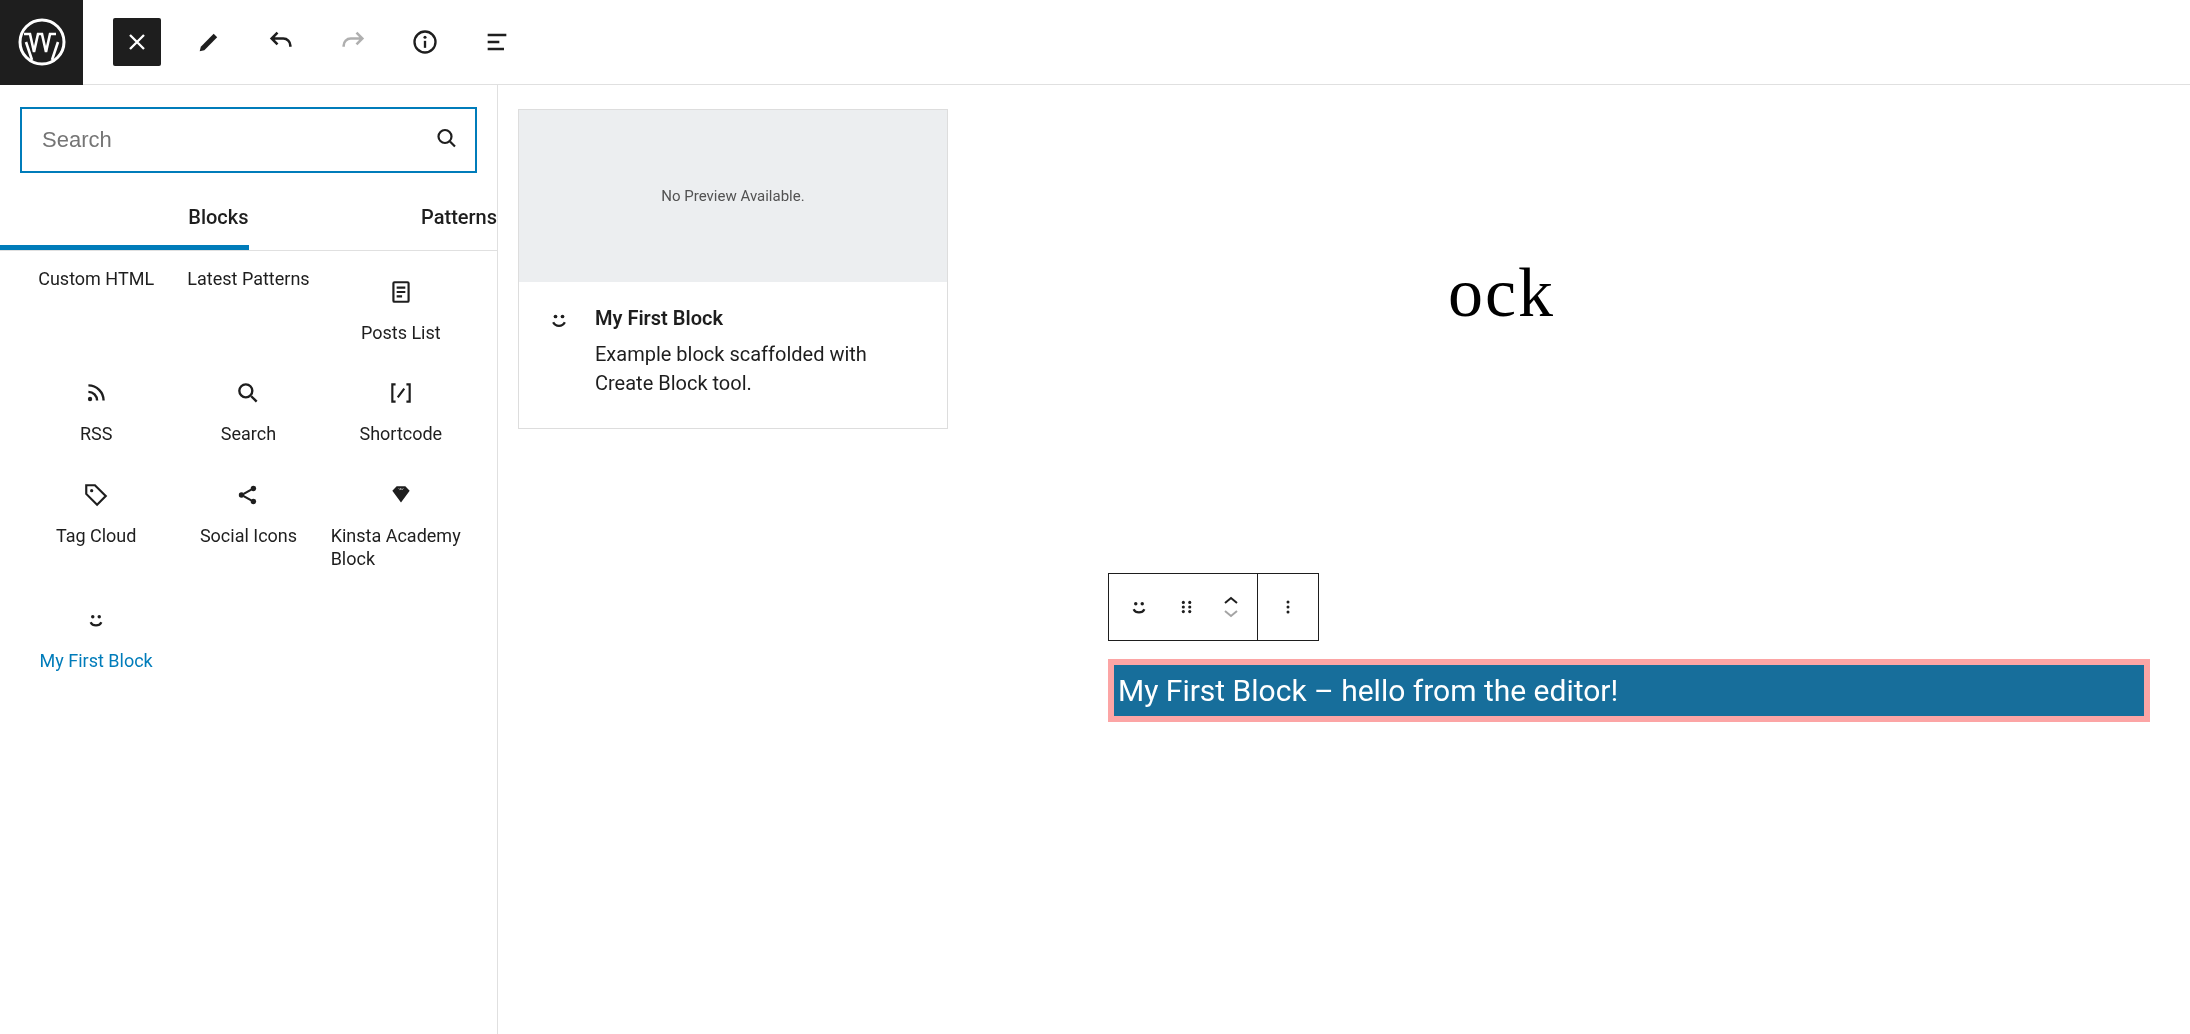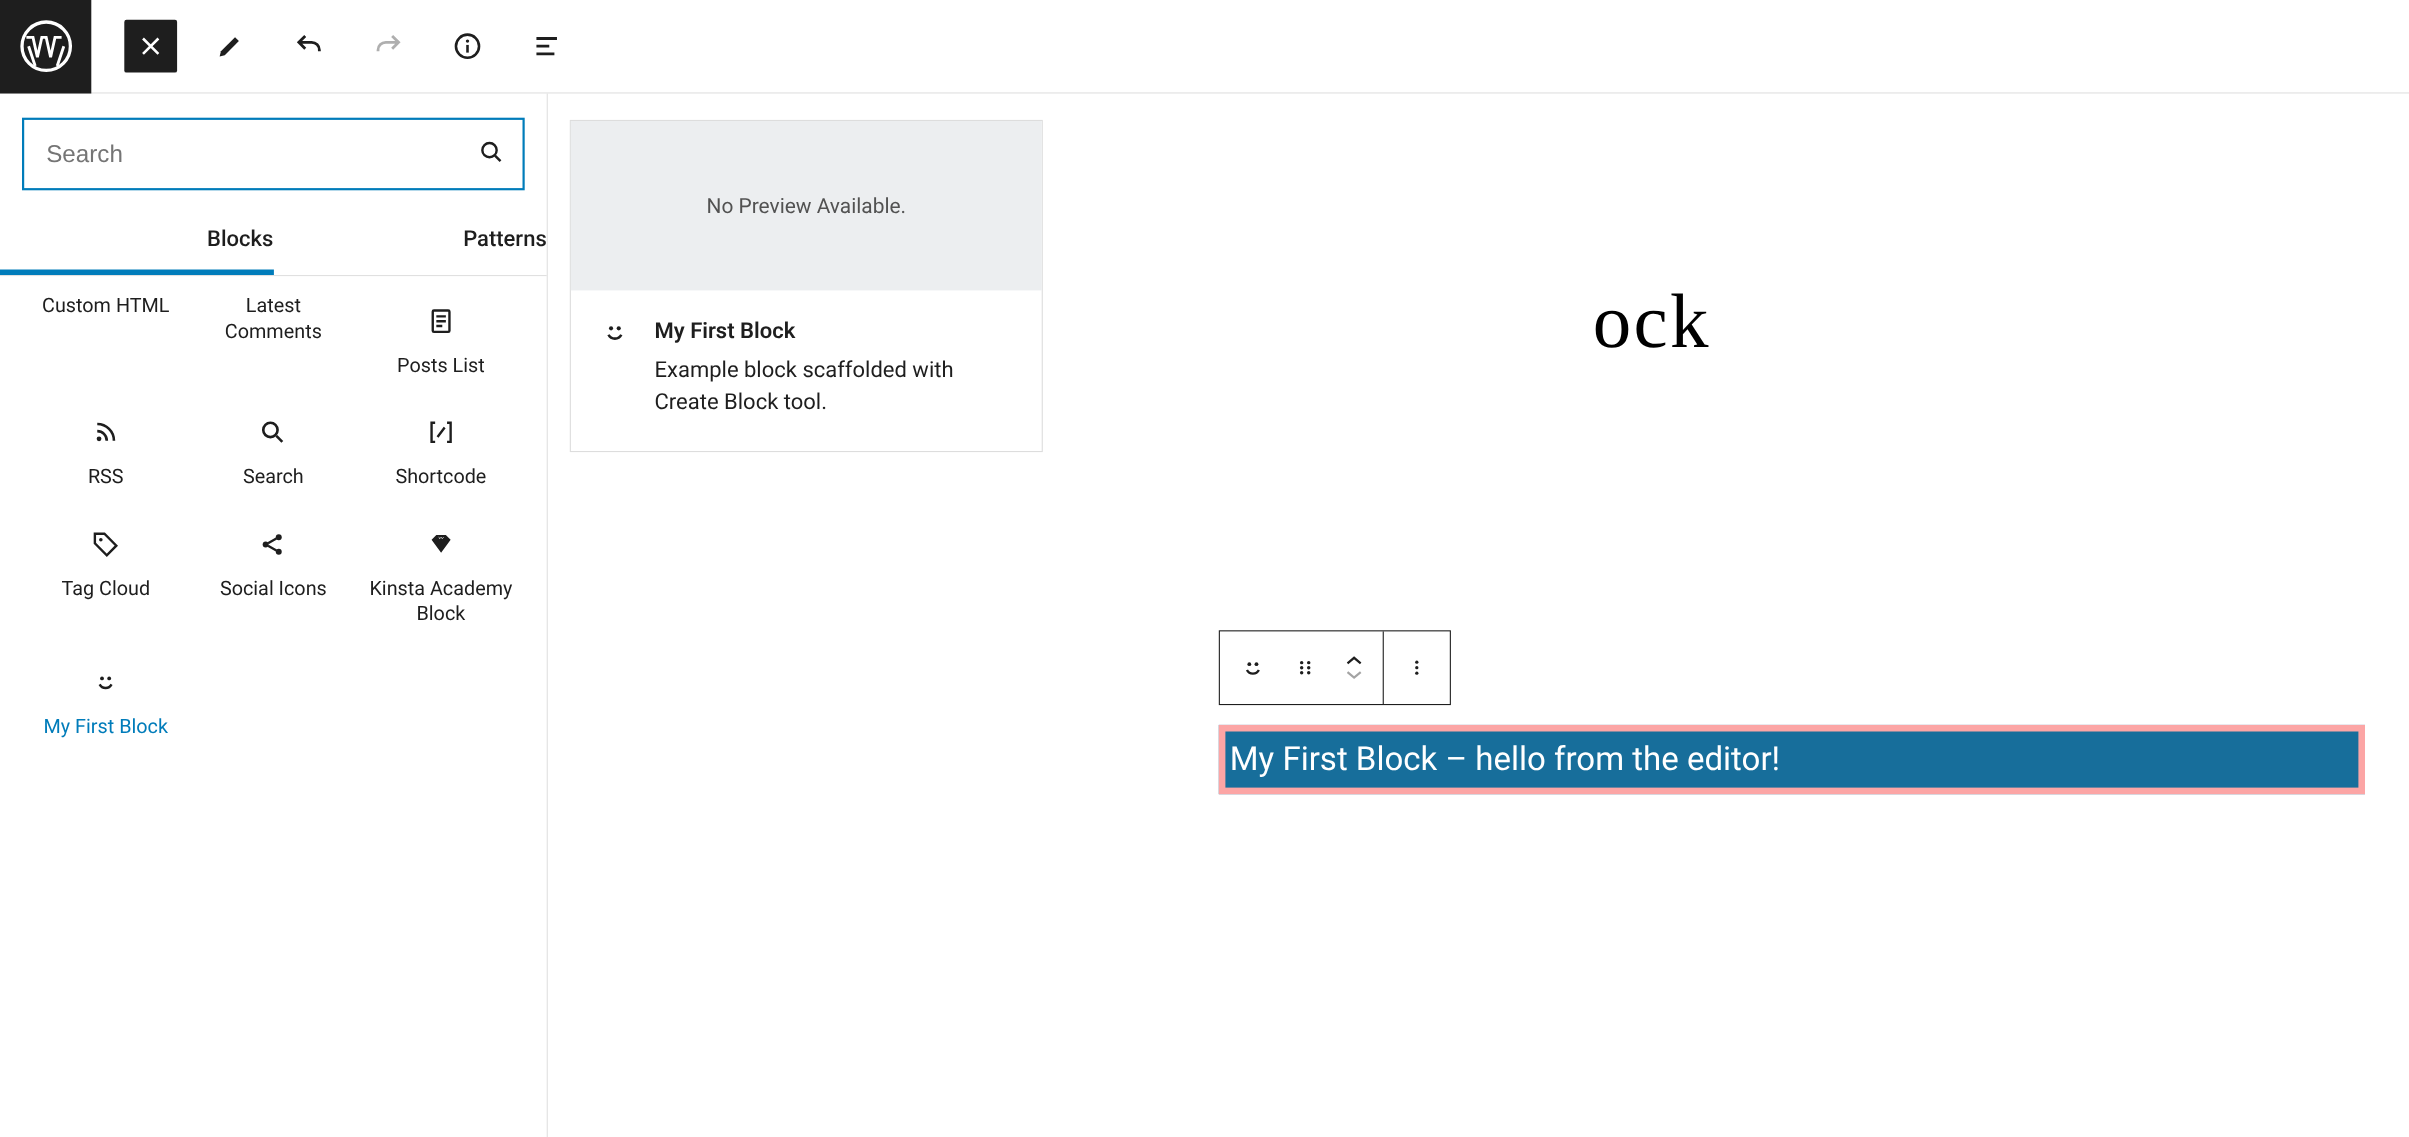--- a/index.html
+++ b/index.html
@@ -18,29 +18,29 @@
 .search-wrap { position: relative; margin-bottom: 16px; }
 .search-input { width: 100%; height: 66px; border: 2px solid #007cba; padding: 0 60px 0 20px; font-size: 22px; outline: none; }
 .search-input::placeholder { color: #757575; }
 .search-icon-btn { position: absolute; right: 18px; top: 50%; transform: translateY(-50%); border: none; background: none; cursor: pointer; }
 
 .tabs { display: flex; border-bottom: 1px solid #e0e0e0; margin: 0 -20px; }
 .tab { flex: 1; text-align: right; padding: 16px 0; font-size: 20px; font-weight: 500; cursor: pointer; border-bottom: 5px solid transparent; }
 .tab.active { border-bottom-color: #007cba; color: #1e1e1e; }
 
 .blocks-grid { padding-top: 12px; display: grid; grid-template-columns: repeat(3, 1fr); gap: 0; }
-.block-item { display: flex; flex-direction: column; align-items: center; padding: 14px 6px 20px 6px; cursor: pointer; text-align: center; }
+.block-item { display: flex; flex-direction: column; align-items: center; padding: 14px 6px 20px 6px; cursor: pointer; }
 .block-item .bicon { width: 30px; height: 30px; margin-bottom: 14px; display: flex; align-items: center; justify-content: center; }
 .block-item .blabel { font-size: 18px; line-height: 1.3; }
 .block-item.row1 { padding-top: 4px; }
 .block-item.selected .blabel { color: #007cba; }
 
 .canvas { flex: 1; position: relative; padding: 24px 0 0 20px; }
 .preview-card { width: 430px; border: 1px solid #ddd; background: #fff; position: relative; z-index: 2; }
-.preview-empty { height: 154px; background: #eceef0; display: flex; align-items: center; justify-content: center; color: #525252; font-size: 19px; }
+.preview-empty { height: 172px; background: #eceef0; display: flex; align-items: center; justify-content: center; color: #525252; font-size: 15px; }
 .preview-info { display: flex; gap: 20px; padding: 24px 26px 30px 26px; }
 .preview-info .picon { width: 30px; height: 30px; flex: 0 0 30px; }
 .preview-info .ptitle { font-size: 20px; font-weight: 600; margin-bottom: 10px; }
 .preview-info .pdesc { font-size: 20px; line-height: 1.45; color: #1e1e1e; }
 
 .title-fragment { position: absolute; left: 950px; top: 168px; font-family: Georgia, serif; font-size: 70px; letter-spacing: 2px; color: #000000; z-index: 1; }
 
 .block-toolbar { position: absolute; left: 610px; top: 488px; display: flex; border: 1px solid #1e1e1e; background: #fff; height: 68px; }
 .bt-group { display: flex; align-items: center; padding: 0 16px; gap: 20px; }
 .bt-sep { width: 1px; background: #1e1e1e; }
@@ -112,21 +112,21 @@
     <div class="tabs">
       <div class="tab active">Blocks</div>
       <div class="tab">Patterns</div>
     </div>
 
     <div class="blocks-grid">
       <div class="block-item row1">
           <span class="blabel">Custom HTML</span>
         </div>
       <div class="block-item row1">
-          <span class="blabel">Latest Comments</span>
+          <span class="blabel">Latest Patterns</span>
         </div>
 
       <div class="block-item">
         <span class="bicon">
             <svg viewBox="0 0 24 24" width="26" height="26">
               <rect x="5" y="3" width="14" height="18" rx="1" stroke="#1e1e1e" stroke-width="2" fill="none"></rect>
               <path d="M8 8h8M8 12h8M8 16h5" stroke="#1e1e1e" stroke-width="2"></path>
             </svg>
           </span>
         <span class="blabel">Posts List</span>

